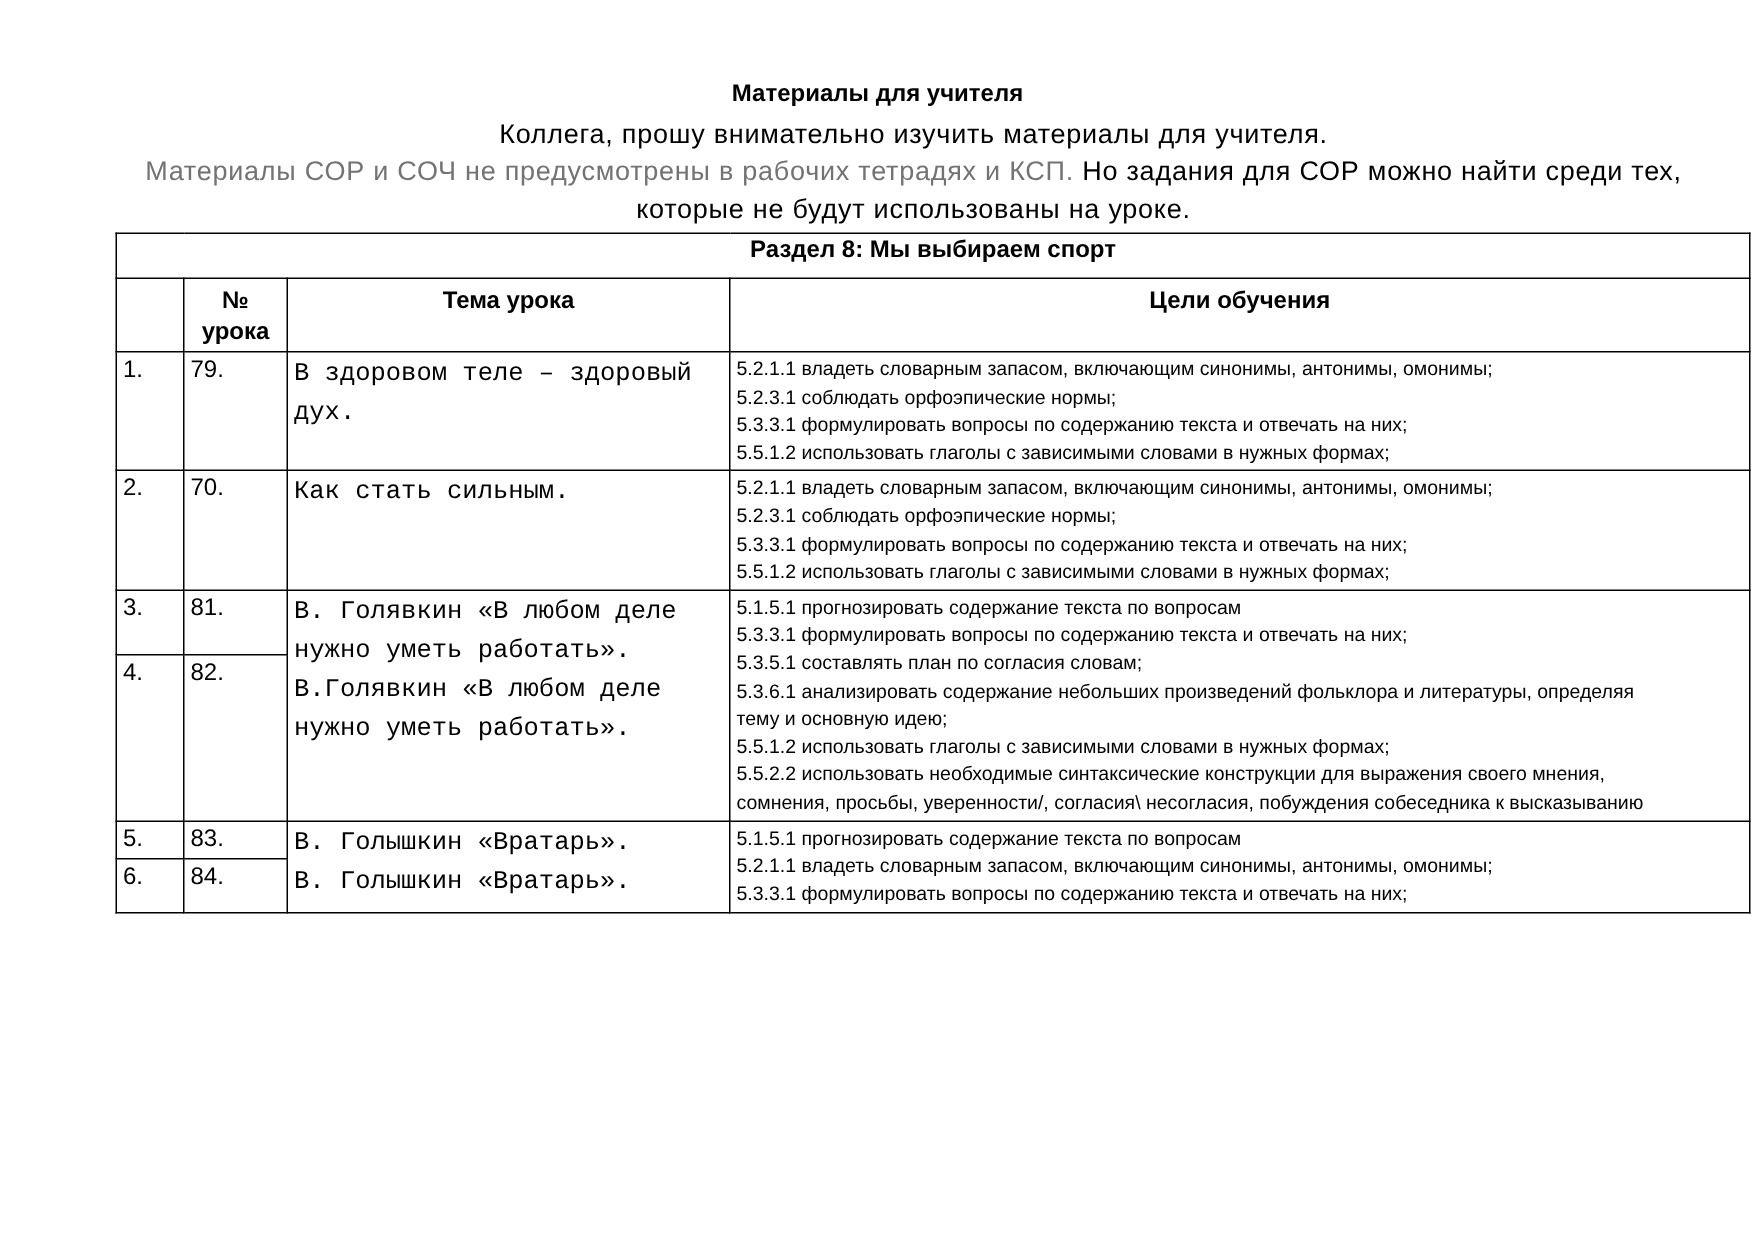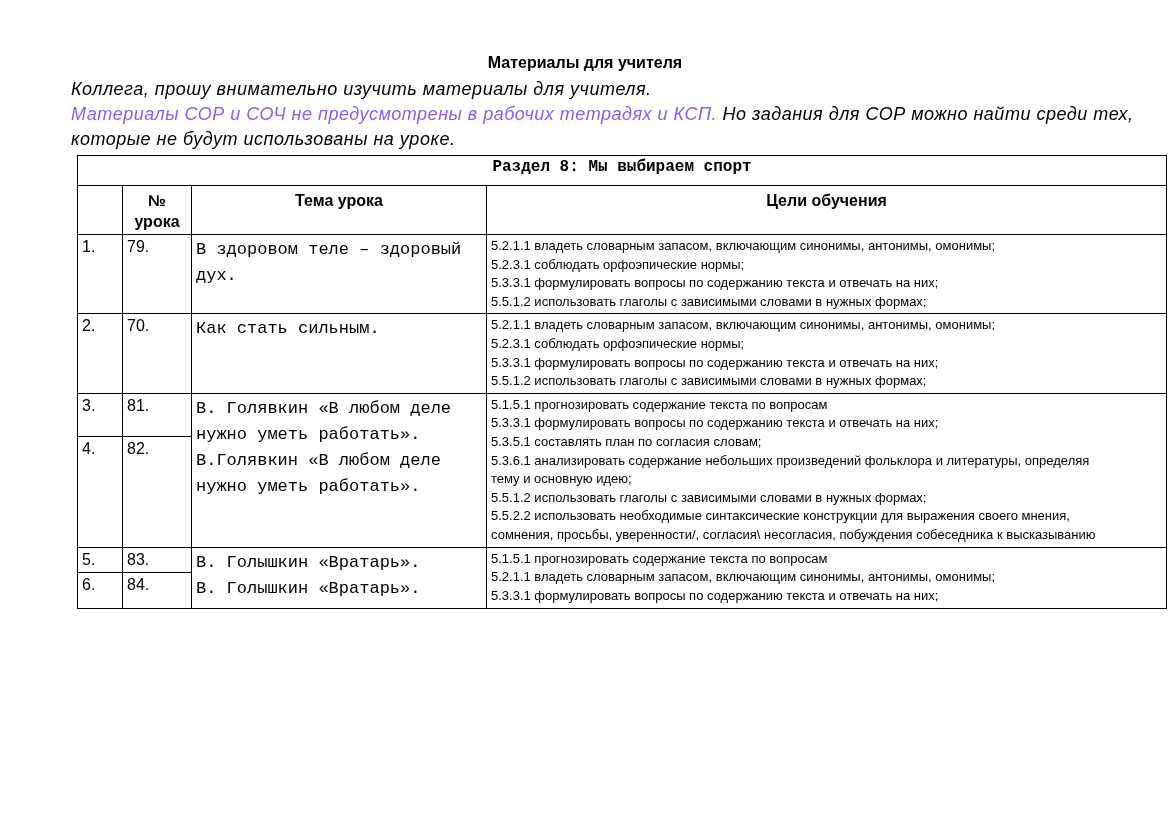--- a/index.html
+++ b/index.html
@@ -9,38 +9,38 @@
   }
   .page { padding:0 71px; }
 
   .doc-title {
     margin-top:52px; text-align:center; font-weight:bold;
     font-size:16px; line-height:21px;
   }
 
   .intro {
     margin-top:4px; width:1076px;
-    font-style:italic; font-size:18px; line-height:25px; letter-spacing:0.5px;
+    font-size:18px; line-height:25px; letter-spacing:0.5px;text-align:center;
   }
   .intro .para { margin:0; }
   .intro .red  {  }
 
   table.ktp {
     border-collapse:collapse; table-layout:fixed;
     width:1090px; margin:3px 0 0 6px;
   }
   table.ktp td, table.ktp th {
     border:1.5px solid #000; vertical-align:top;
     padding:2px 4px; overflow:hidden;
   }
   .col-index { width:45px; }
   .col-no    { width:69px; }
   .col-topic { width:295px; }
 
-  tr.r-section { height:30px;font-family:Liberation Mono, monospace; }
+  tr.r-section { height:30px; }
   tr.r-head    { height:48px; }
   tr.r-g1 { height:77px; }
   tr.r-g2 { height:75px; }
   tr.r3 { height:42px; }
   tr.r4 { height:108px; }
   tr.r5 { height:24px; }
   tr.r6 { height:36px; }
 
   .section-cell {
     font-weight:bold; font-size:16px; text-align:center; padding-top:5px;
@@ -66,21 +66,21 @@
 <body>
 
 <div class="page">
 
   <div class="doc-title">
     <div>Материалы для учителя</div>
   </div>
 
   <div class="intro">
     <p class="para">Коллега, прошу внимательно изучить материалы для учителя.</p>
-    <p class="para"><span class="red" style="color: #8b5cf6;">Материалы СОР и СОЧ не предусмотрены в рабочих тетрадях и КСП.</span><span> Но задания для СОР можно найти среди тех, которые не будут использованы на уроке.</span></p>
+    <p class="para"><span class="red" style="color: #737373;">Материалы СОР и СОЧ не предусмотрены в рабочих тетрадях и КСП.</span><span> Но задания для СОР можно найти среди тех, которые не будут использованы на уроке.</span></p>
   </div>
 
   <table class="ktp">
     <colgroup>
       <col class="col-index">
         <col class="col-no">
         <col class="col-topic">
         <col>
     </colgroup>
 

